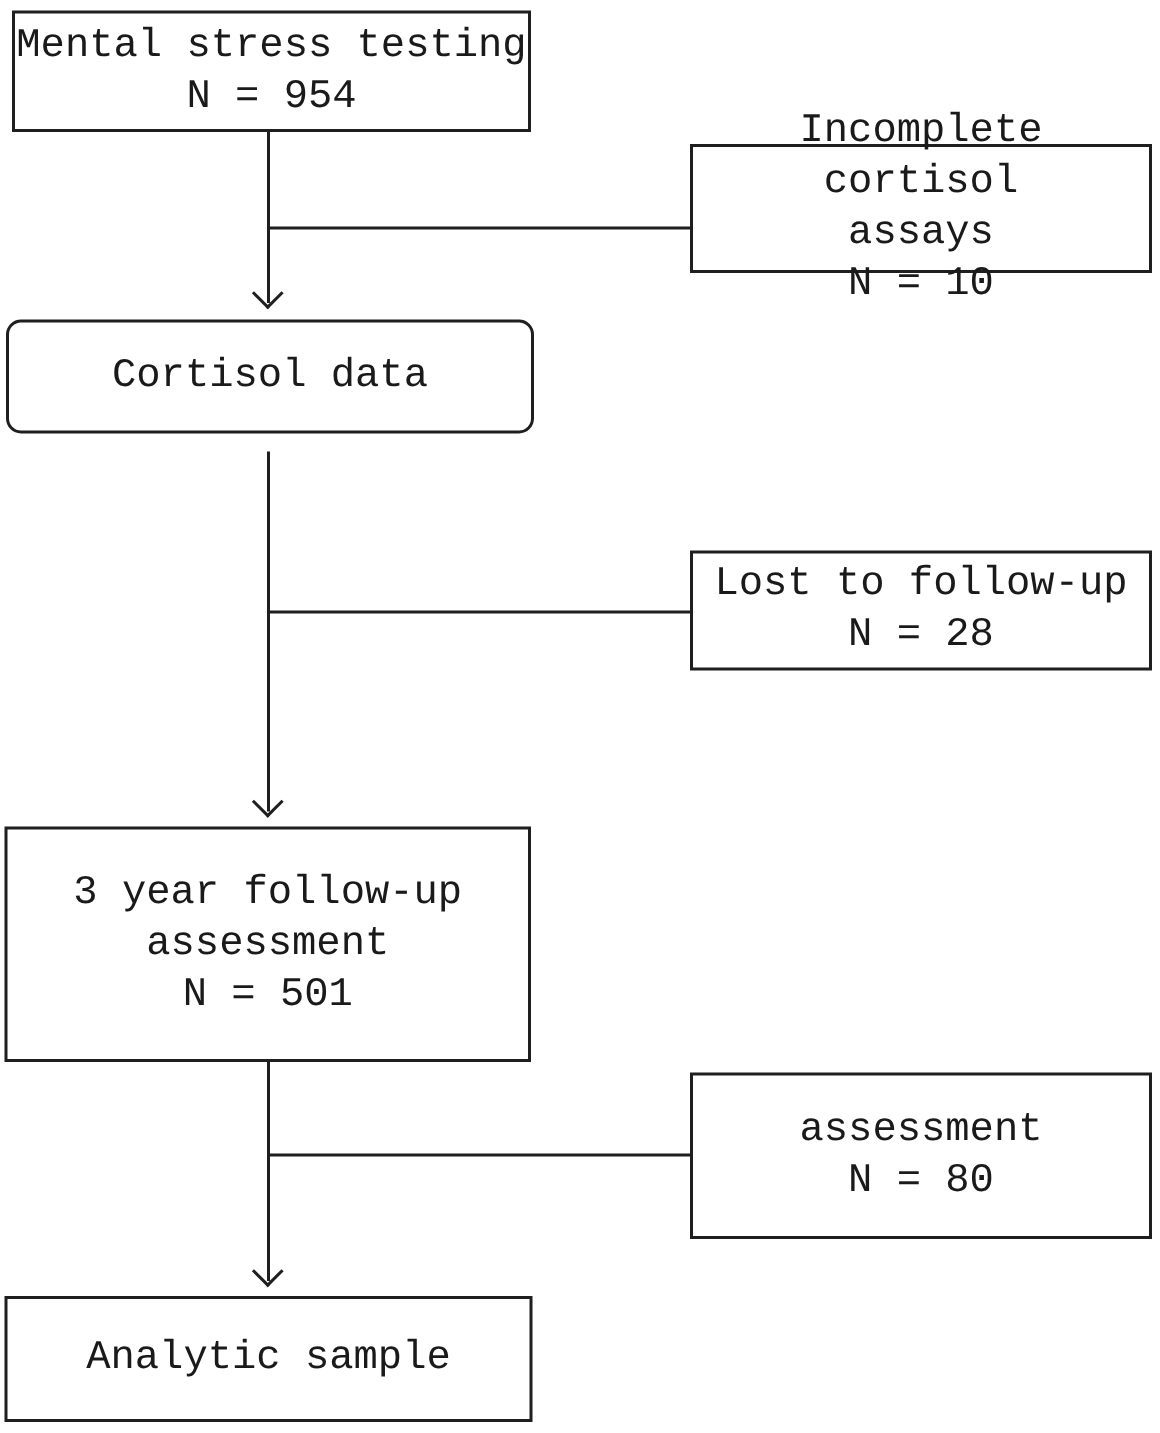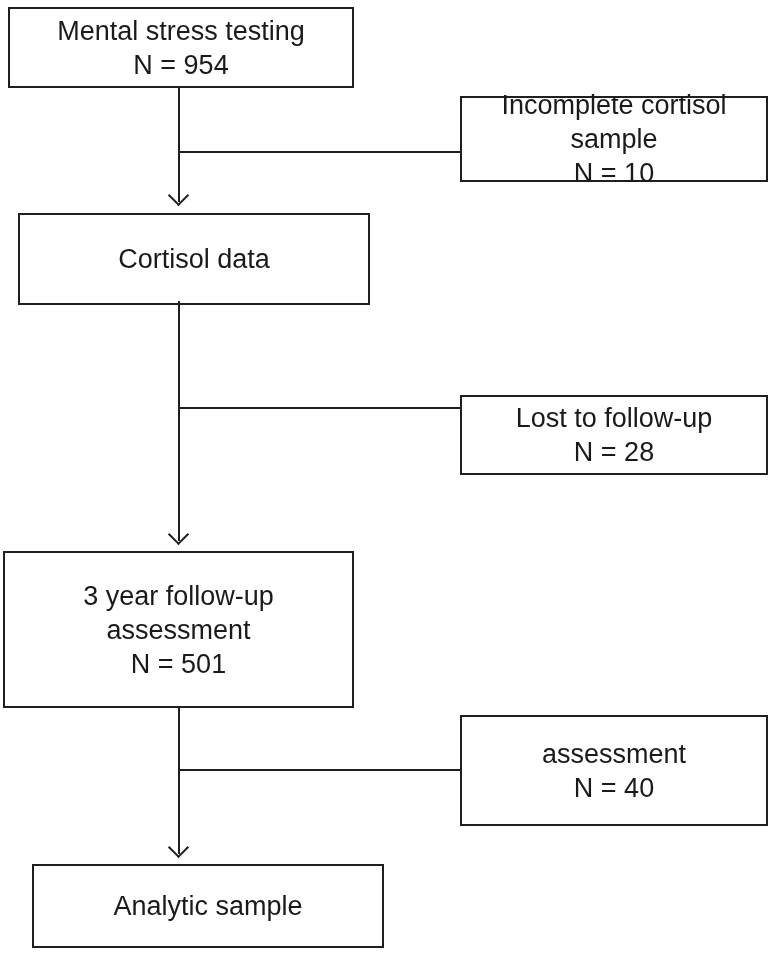--- a/index.html
+++ b/index.html
@@ -1,21 +1,21 @@
 <!DOCTYPE html>
 <html style="--bg-color: #ffffff; --line-color: #1f1f1f; --text-color: #1a1a1a;"><head>
 <meta charset="utf-8">
 <style>
   html, body { margin: 0; padding: 0; }
   .stage {
     position: relative;
     width: 773px;
     height: 955px;
     background: var(--bg-color, #ffffff);
-    font-family: Liberation Sans, sans-serif;
+    font-family: Liberation Mono, monospace;
     color: var(--text-color, #1a1a1a);
     overflow: hidden;
   }
   .box {
     position: absolute;
     box-sizing: border-box;
     border: 2px solid var(--line-color, #1f1f1f);
     background: var(--bg-color, #ffffff);
     display: flex;
     flex-direction: column;
@@ -34,26 +34,26 @@
     width: 15px;
     height: 15px;
     box-sizing: border-box;
     border-right: 2px solid var(--line-color, #1f1f1f);
     border-bottom: 2px solid var(--line-color, #1f1f1f);
     transform: rotate(45deg);
     background: transparent;
   }
   
   .box-a { left: 8px;   top: 7px;   width: 346px; height: 81px;  }
-  .box-b { left: 18px;   top: 213px; width: 352px; height: 92px;  }
+  .box-b { left: 4px;   top: 213px; width: 352px; height: 76px; border-radius: 10px;  }
   .box-c { left: 3px;   top: 551px; width: 351px; height: 157px; }
-  .box-d { left: 3px;   top: 864px; width: 352px; height: 84px; margin-left: 29px;  }
+  .box-d { left: 3px;   top: 864px; width: 352px; height: 84px;  }
   
   .box-e { left: 460px; top: 96px;  width: 308px; height: 86px; }
-  .box-f { left: 460px; top: 367px; width: 308px; height: 80px; margin-top: 28px;  }
+  .box-f { left: 460px; top: 367px; width: 308px; height: 80px;  }
   .box-g { left: 460px; top: 715px; width: 308px; height: 111px; }
   
   .v1 { left: 178px; top: 88px;  width: 2px;   height: 114px; }
   .h1 { left: 179px; top: 151px; width: 281px; height: 2px;   }
   .a1 { left: 171px; top: 188px; }
   .v2 { left: 178px; top: 301px; width: 2px;   height: 240px; }
   .h2 { left: 179px; top: 407px; width: 281px; height: 2px;   }
   .a2 { left: 171px; top: 527px; }
   .v3 { left: 178px; top: 708px; width: 2px;   height: 146px; }
   .h3 { left: 179px; top: 769px; width: 281px; height: 2px;   }
@@ -78,32 +78,32 @@
     <div>assessment</div>
     <div>N = 501</div>
   </div>
 
   <div class="box box-d">
     <div>Analytic sample</div>
   </div>
 
   <div class="box box-e">
     <div>Incomplete cortisol</div>
-    <div>sample</div>
+    <div>assays</div>
     <div>N = 10</div>
   </div>
 
   <div class="box box-f">
     <div>Lost to follow-up</div>
     <div>N = 28</div>
   </div>
 
   <div class="box box-g">
     <div>assessment</div>
-    <div>N = 40</div>
+    <div>N = 80</div>
   </div>
 
   <div class="vline v1"></div>
   <div class="hline h1"></div>
   <div class="arrowhead a1"></div>
 
   <div class="vline v2"></div>
   <div class="hline h2"></div>
   <div class="arrowhead a2"></div>
 

